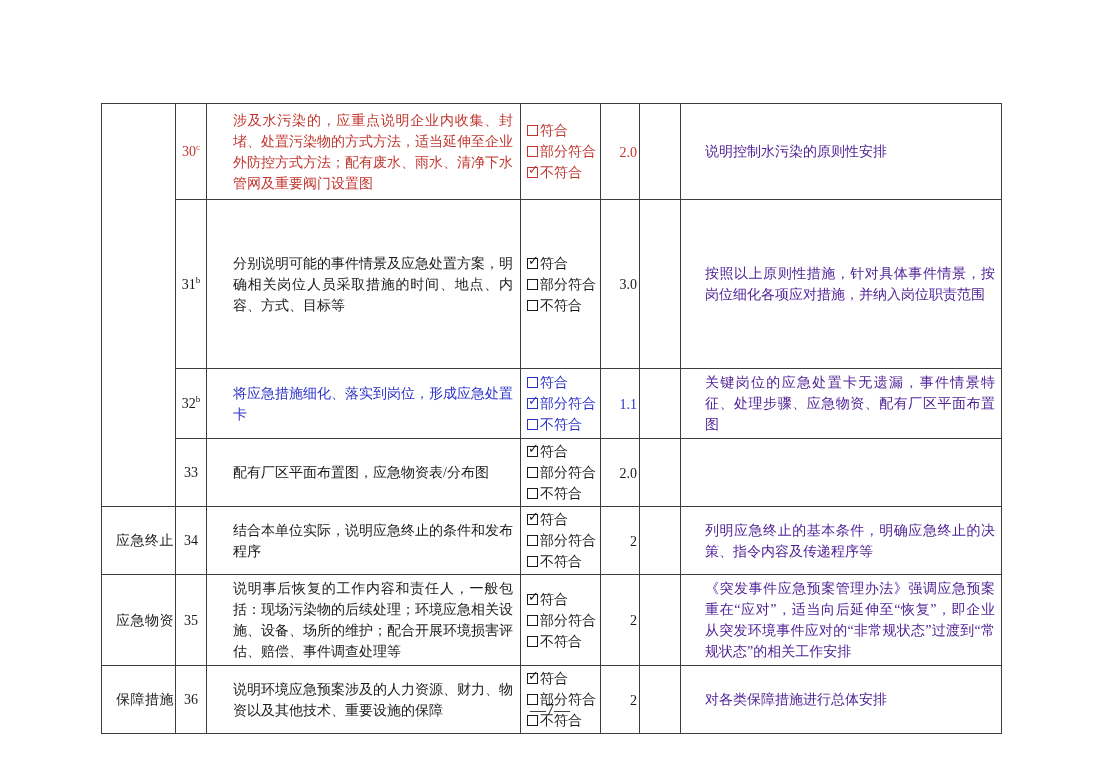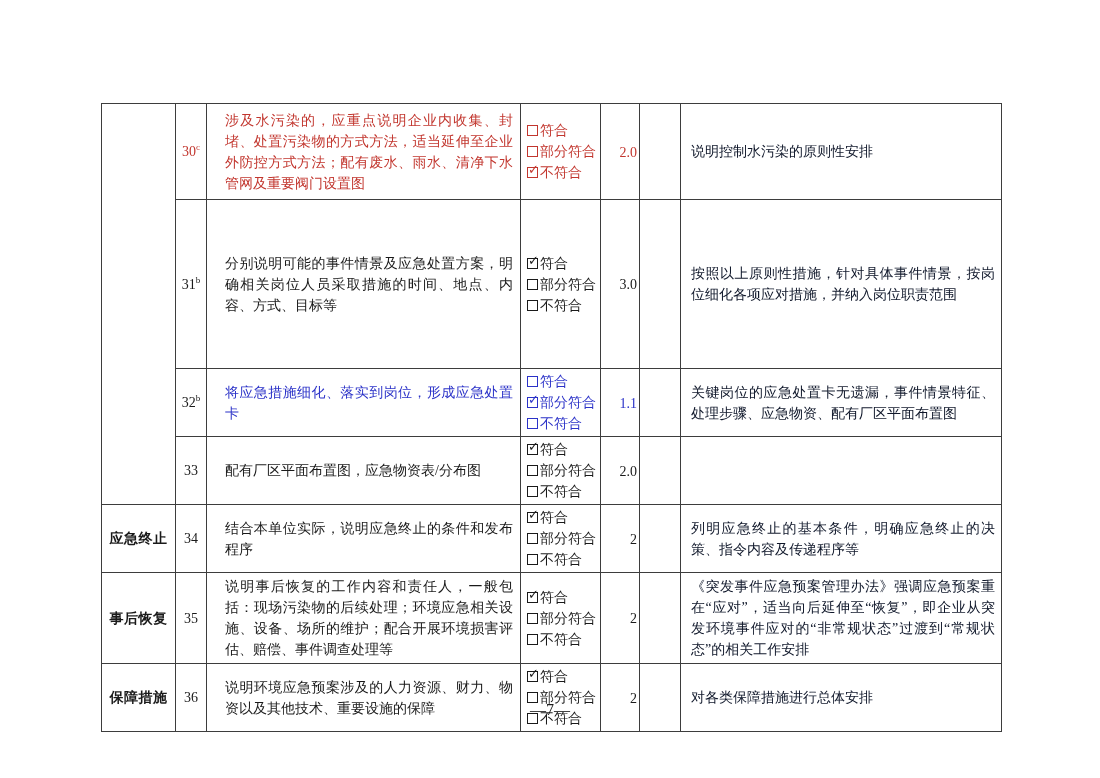--- a/index.html
+++ b/index.html
@@ -34,28 +34,28 @@
   col.c-remark{width:321px}
   
   tr.rh-0{height:96px}
   tr.rh-1{height:169px}
   tr.rh-2{height:63px}
   tr.rh-3{height:55px}
   tr.rh-4{height:55px}
   tr.rh-5{height:78px}
   tr.rh-6{height:62px}
 
-  td.cat{text-align:center;font-size:15px;letter-spacing:0.5px;font-weight:bold;}
+  td.cat{text-align:right;font-size:15px;letter-spacing:0.5px;}
   td.num{text-align:center;padding:0;}
   td.num sup{font-size:9px;line-height:0;}
-  td.desc{padding:3px 7px 3px 18px;text-align:justify;}
+  td.desc{padding:3px 7px 3px 26px;text-align:justify;}
   td.opts{padding:2px 0 2px 6px;font-size:14px;}
   td.score{vertical-align:top;text-align:right;padding:1px 2px 0 5px;}
   td.blank{padding:0;}
-  td.remark{padding:3px 6px 3px 10px;text-align:justify;color:#0f172a;}
+  td.remark{padding:3px 6px 3px 24px;text-align:justify;color:#4c1d95;}
 
   
   tr.tone-red td.num, tr.tone-red td.desc, tr.tone-red td.opts, tr.tone-red td.score{color:#c2362e;}
   tr.tone-blue td.desc, tr.tone-blue td.opts, tr.tone-blue td.score{color:#2b32c8;}
 
   .opt{display:flex;align-items:center;font-family:Liberation Serif, serif;}
   .cb{
     flex:none;
     display:inline-block;
     width:11px;height:11px;
@@ -206,21 +206,21 @@
               <span class="cb"></span>
               <span>不符合</span>
             </div>
         </td>
         <td class="score">2</td>
         <td class="blank"></td>
         <td class="remark">列明应急终止的基本条件，明确应急终止的决策、指令内容及传递程序等</td>
       </tr>
 
       <tr class="rh-5 tone-black">
-        <td class="cat">事后恢复</td>
+        <td class="cat">应急物资</td>
         <td class="num"><span>35</span><sup></sup></td>
         <td class="desc">说明事后恢复的工作内容和责任人，一般包括：现场污染物的后续处理；环境应急相关设施、设备、场所的维护；配合开展环境损害评估、赔偿、事件调查处理等</td>
         <td class="opts">
           <div class="opt">
               <span class="cb checked heavy"></span>
               <span>符合</span>
             </div>
           <div class="opt">
               <span class="cb"></span>
               <span>部分符合</span>

